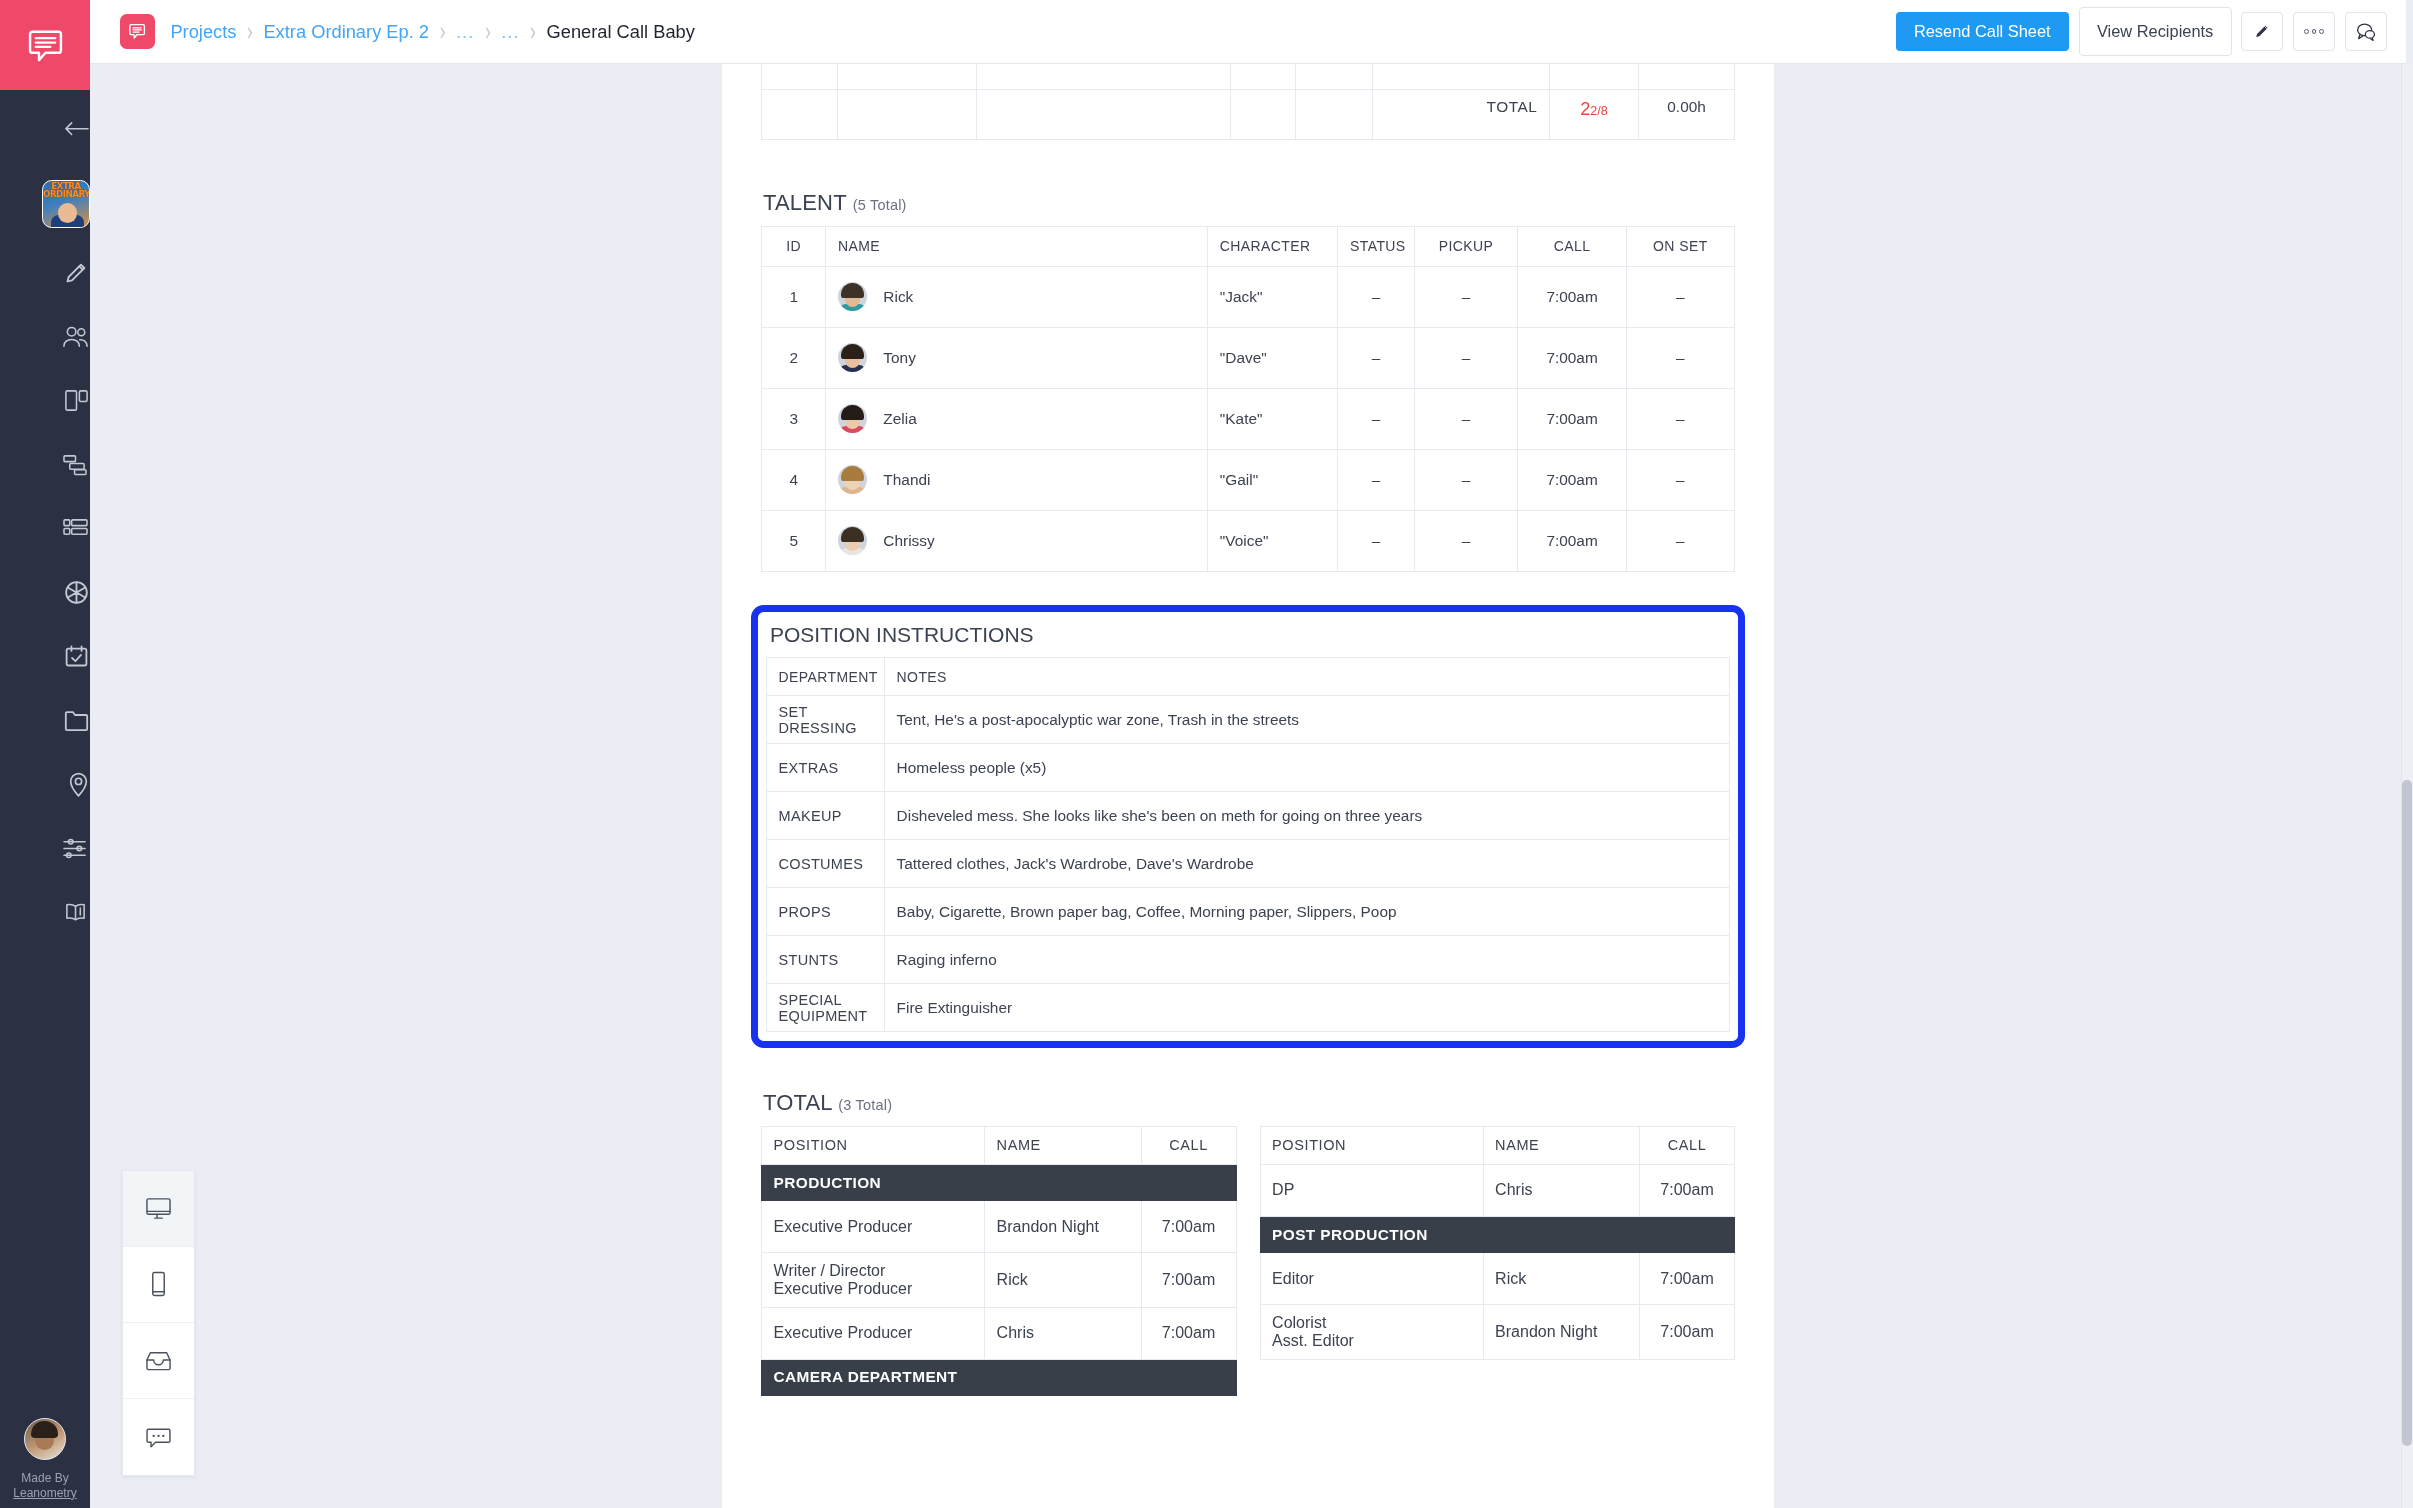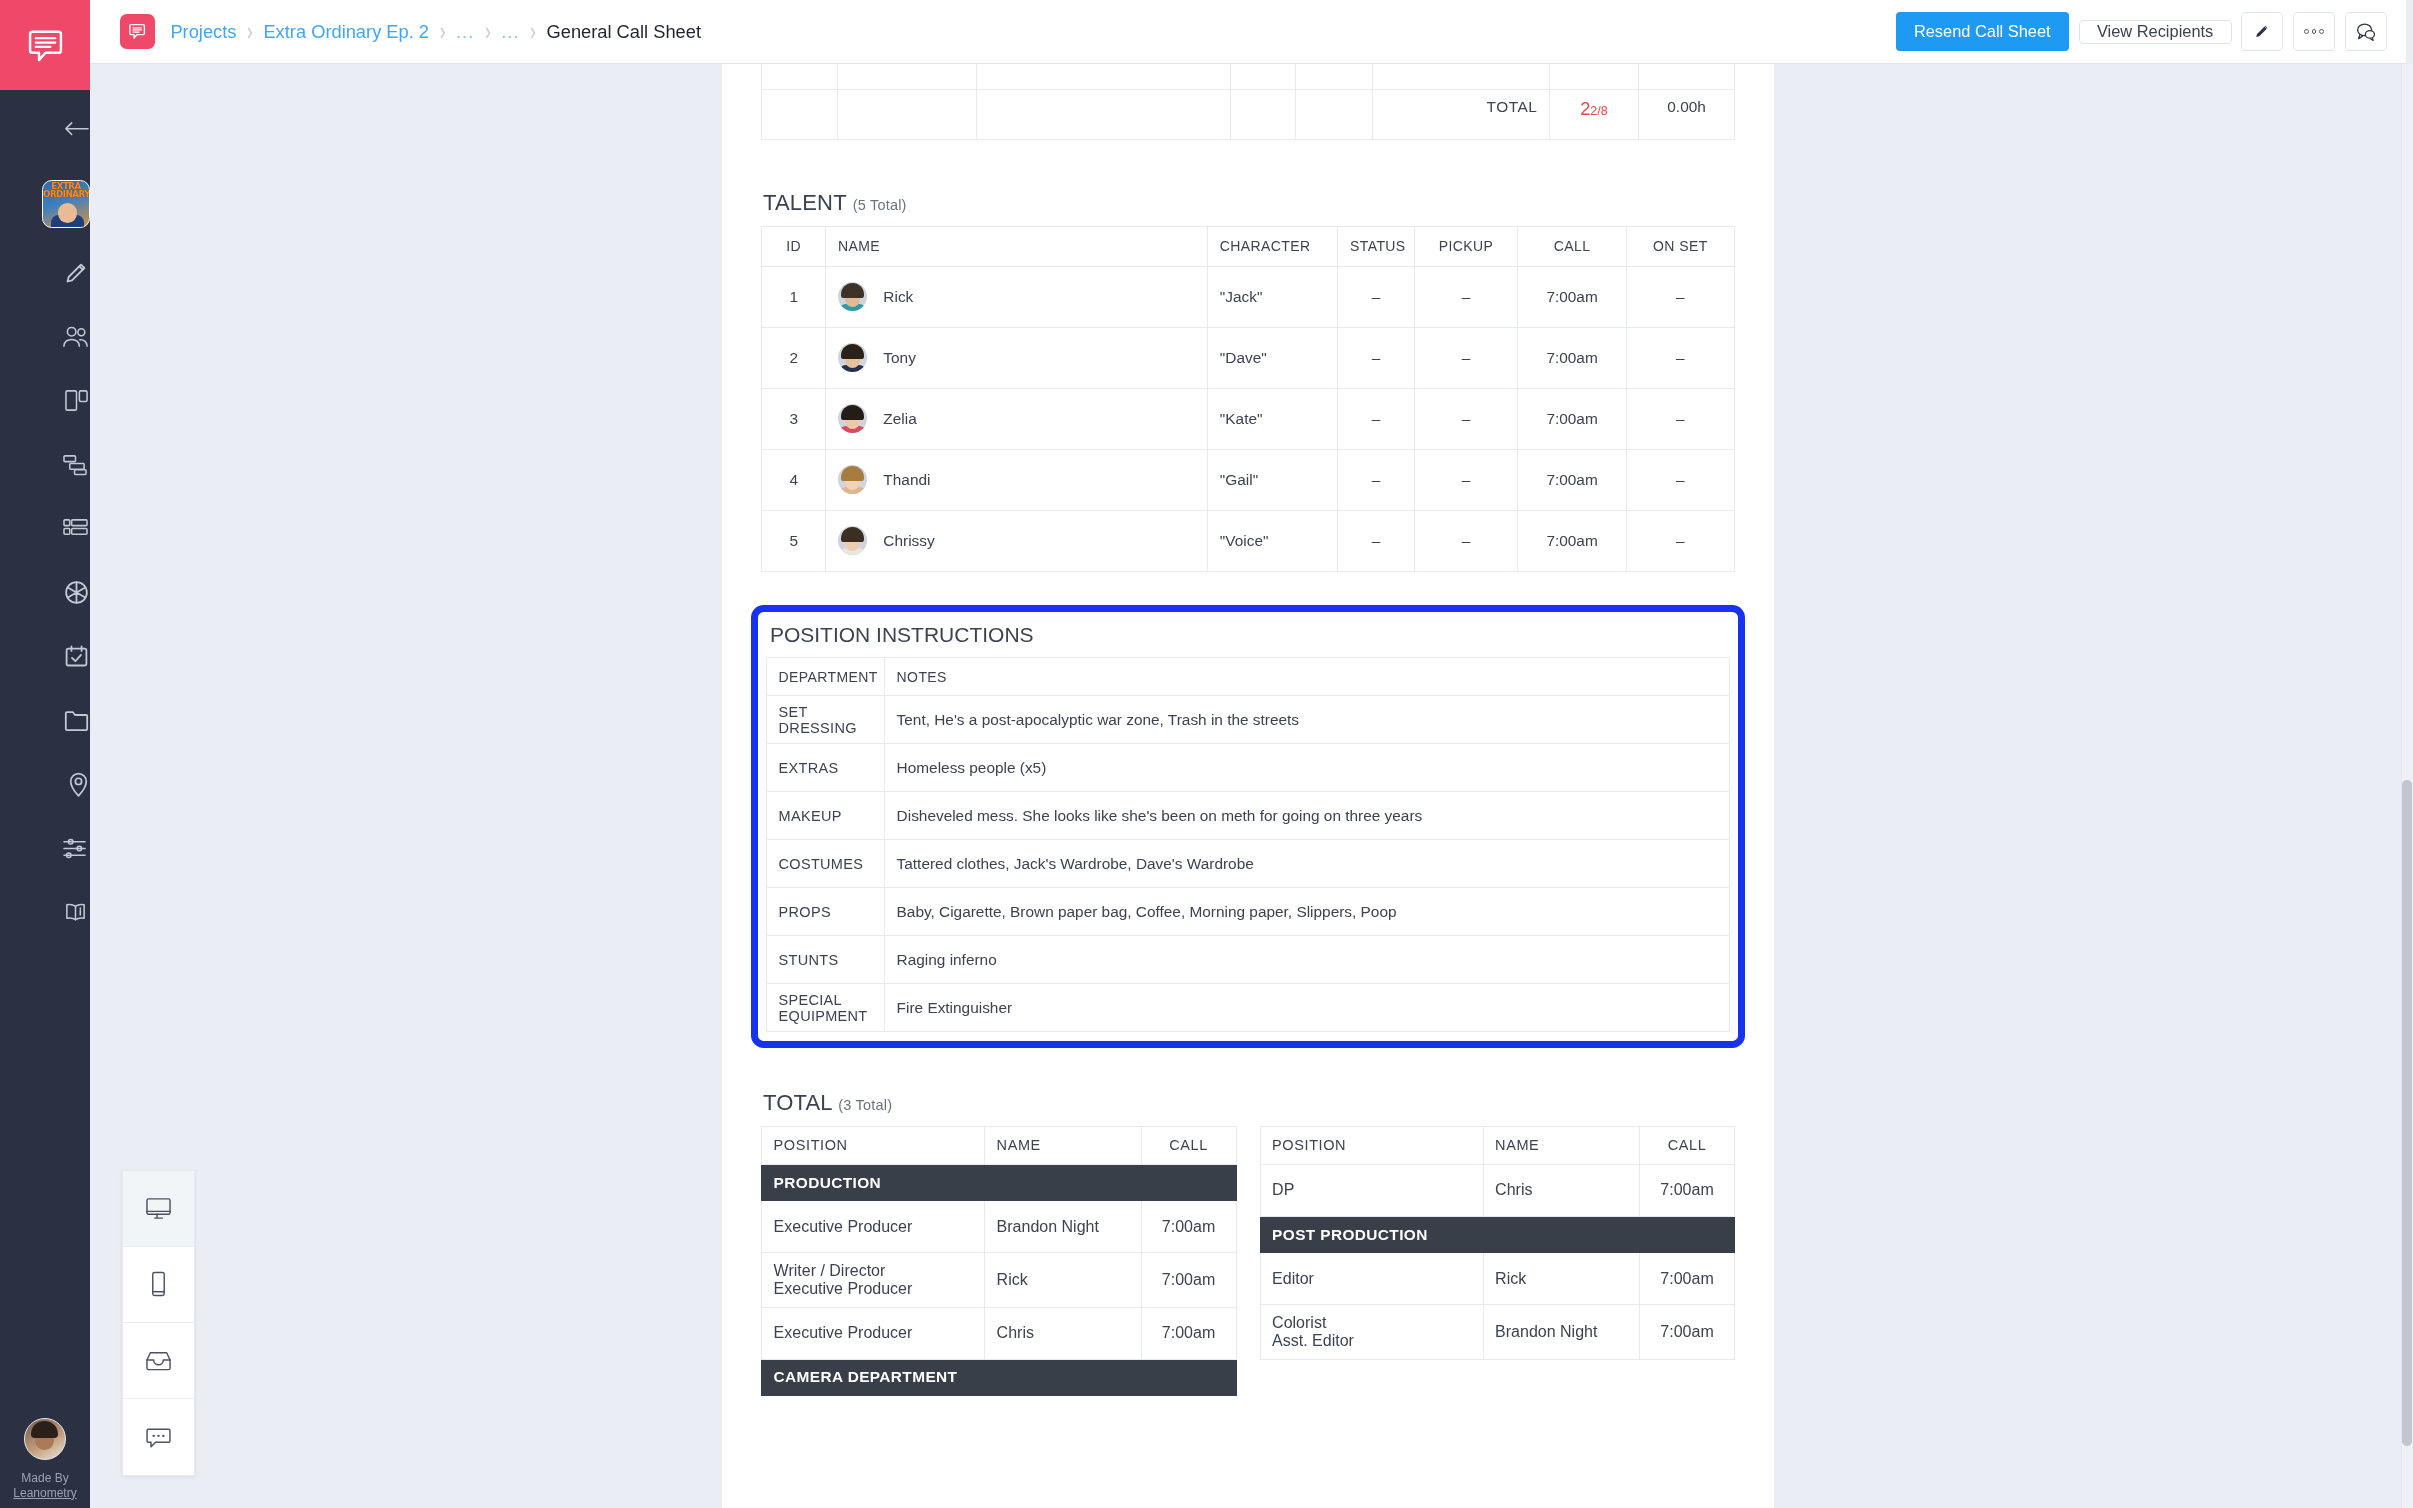--- a/index.html
+++ b/index.html
@@ -109,21 +109,21 @@
   #resend-btn {
     background: #1f9af3; color: #fff;
     border: none; border-radius: 3.9px;
     height: 39px; padding: 0 18.3px;
     font-size: 16.4px; font-family: "Liberation Sans", sans-serif;
     cursor: pointer; white-space: nowrap;
   }
   #recipients-btn {
     background: #fff; color: #3b4250;
     border: 1px solid #dfe3ea; border-radius: 3.9px;
-    height: 24px; padding: 0 17.4px;
+    height: 49px; padding: 0 17.4px;
     font-size: 16.4px; font-family: "Liberation Sans", sans-serif;
     cursor: pointer; white-space: nowrap;
   }
   .icon-btn {
     width: 42px; height: 39px;
     background: #fff; border: 1px solid #dfe3ea; border-radius: 3.9px;
     display: flex; align-items: center; justify-content: center;
     cursor: pointer;
   }
   .dots3 { display: flex; gap: 2.9px; }
@@ -374,21 +374,21 @@
 
     <div id="breadcrumb">
       <span class="bc-link">Projects</span>
       <span class="bc-sep">›</span>
       <span class="bc-link">Extra Ordinary Ep. 2</span>
       <span class="bc-sep">›</span>
       <span class="bc-ell">...</span>
       <span class="bc-sep">›</span>
       <span class="bc-ell">...</span>
       <span class="bc-sep">›</span>
-      <span class="bc-current">General Call Sheet</span>
+      <span class="bc-current">General Call Baby</span>
     </div>
 
     <div id="header-actions">
       <button id="resend-btn">Resend Call Sheet</button>
       <button id="recipients-btn">View Recipients</button>
 
       <div class="icon-btn">
         <svg width="18.3" height="18.3" viewBox="0 0 24 24">
           <path d="M4.2 19.8l1.1-4.1L16.1 4.9l3 3L8.3 18.7l-4.1 1.1z" fill="#2f3440"></path>
           <path d="M15.2 5.8l3 3" stroke="#fff" stroke-width="1.1"></path>

